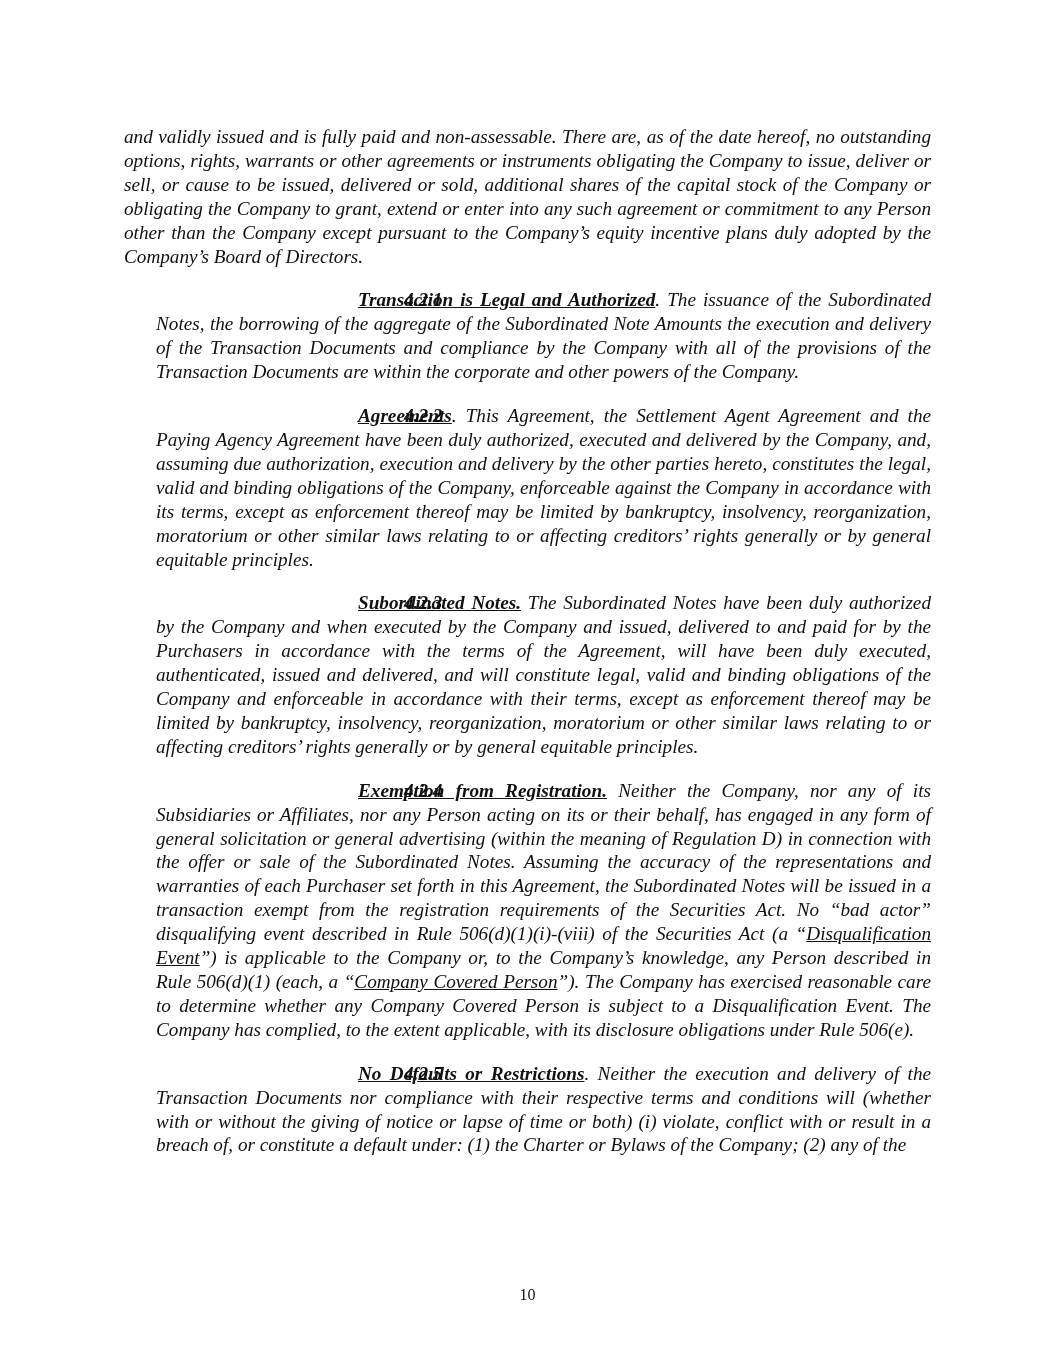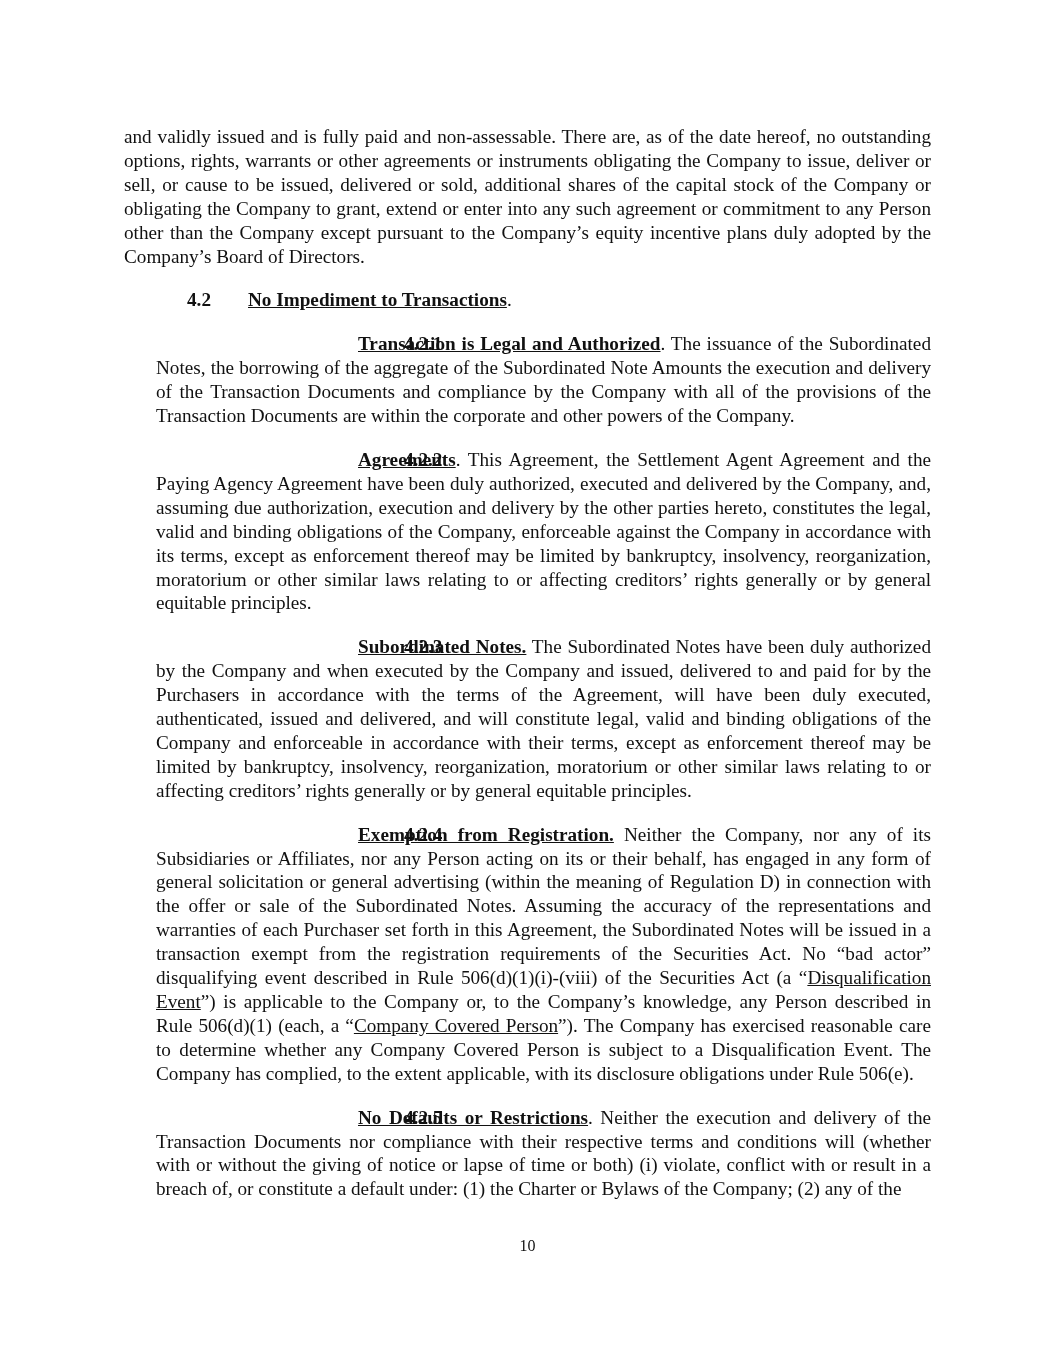--- a/index.html
+++ b/index.html
@@ -7,44 +7,41 @@
     .page {
       position: absolute; left: 0; top: 0; width: 1055px; height: 1365px;
       background: #ffffff; color: #111111;
       font-family: "Liberation Serif", serif;
       font-size: 19.2px; line-height: 23.9px;
     }
     .body {
       position: absolute; left: 124px; top: 125px; width: 807px;
     }
     p { margin: 0; text-align: justify; }
-    .para { margin-bottom: 20px; }
+    .para { margin-bottom: 20px; font-style: italic; }
     .first-indent { text-indent: 124px; margin-left: 32px; }
     .sec-num, .sub-num { font-weight: bold; display: inline-block; }
     .sec-num { width: 61px; }
     .sub-num { width: 78px; }
     .heading-row { padding-left: 63px; margin-bottom: 20px; }
     .title { font-weight: bold; text-decoration: underline; }
     .u { text-decoration: underline; }
     .page-number {
-      position: absolute; left: 0; width: 1055px; top: 1234px;
+      position: absolute; left: 0; width: 1055px; top: 1283px;
       text-align: center; font-size: 16px;
     }
   </style>
 </head>
 <body>
 
 <div class="page">
   <div class="body">
 
     <p class="para">and validly issued and is fully paid and non-assessable.  There are, as of the date hereof, no outstanding options, rights, warrants or other agreements or instruments obligating the Company to issue, deliver or sell, or cause to be issued, delivered or sold, additional shares of the capital stock of the Company or obligating the Company to grant, extend or enter into any such agreement or commitment to any Person other than the Company except pursuant to the Company’s equity incentive plans duly adopted by the Company’s Board of Directors.</p>
 
-    <div class="heading-row">
-      <span class="sec-num">4.2</span><span class="title">No Impediment to Transactions</span><span>.</span>
-    </div>
 
     <p class="para first-indent"><span class="sub-num">4.2.1</span><span class="title">Transaction is Legal and Authorized</span><span>.</span><span>  The issuance of the Subordinated Notes, the borrowing of the aggregate of the Subordinated Note Amounts the execution and delivery of the Transaction Documents and compliance by the Company with all of the provisions of the Transaction Documents are within the corporate and other powers of the Company.</span></p>
 
     <p class="para first-indent"><span class="sub-num">4.2.2</span><span class="title">Agreements</span><span>.</span><span>  This Agreement, the Settlement Agent Agreement and the Paying Agency Agreement have been duly authorized, executed and delivered by the Company, and, assuming due authorization, execution and delivery by the other parties hereto, constitutes the legal, valid and binding obligations of the Company, enforceable against the Company in accordance with its terms, except as enforcement thereof may be limited by bankruptcy, insolvency, reorganization, moratorium or other similar laws relating to or affecting creditors’ rights generally or by general equitable principles.</span></p>
 
     <p class="para first-indent"><span class="sub-num">4.2.3</span><span class="title">Subordinated Notes.</span><span></span><span>  The Subordinated Notes have been duly authorized by the Company and when executed by the Company and issued, delivered to and paid for by the Purchasers in accordance with the terms of the Agreement, will have been duly executed, authenticated, issued and delivered, and will constitute legal, valid and binding obligations of the Company and enforceable in accordance with their terms, except as enforcement thereof may be limited by bankruptcy, insolvency, reorganization, moratorium or other similar laws relating to or affecting creditors’ rights generally or by general equitable principles.</span></p>
 
     <p class="para first-indent"><span class="sub-num">4.2.4</span><span class="title">Exemption from Registration.</span><span></span><span>  Neither the Company, nor any of its Subsidiaries or Affiliates, nor any Person acting on its or their behalf, has engaged in any form of general solicitation or general advertising (within the meaning of Regulation D) in connection with the offer or sale of the Subordinated Notes.  Assuming the accuracy of the representations and warranties of each Purchaser set forth in this Agreement, the Subordinated Notes will be issued in a transaction exempt from the registration requirements of the Securities Act.  No “bad actor” disqualifying event described in Rule 506(d)(1)(i)-(viii) of the Securities Act (a “</span><span class="u">Disqualification Event</span><span>”) is applicable to the Company or, to the Company’s knowledge, any Person described in Rule 506(d)(1) (each, a “</span><span class="u">Company Covered Person</span><span>”).  The Company has exercised reasonable care to determine whether any Company Covered Person is subject to a Disqualification Event. The Company has complied, to the extent applicable, with its disclosure obligations under Rule 506(e).</span></p>
 
     <p class="para first-indent"><span class="sub-num">4.2.5</span><span class="title">No Defaults or Restrictions</span><span>.</span><span>  Neither the execution and delivery of the Transaction Documents nor compliance with their respective terms and conditions will (whether with or without the giving of notice or lapse of time or both) (i) violate, conflict with or result in a breach of, or constitute a default under:  (1) the Charter or Bylaws of the Company; (2) any of the</span></p>

